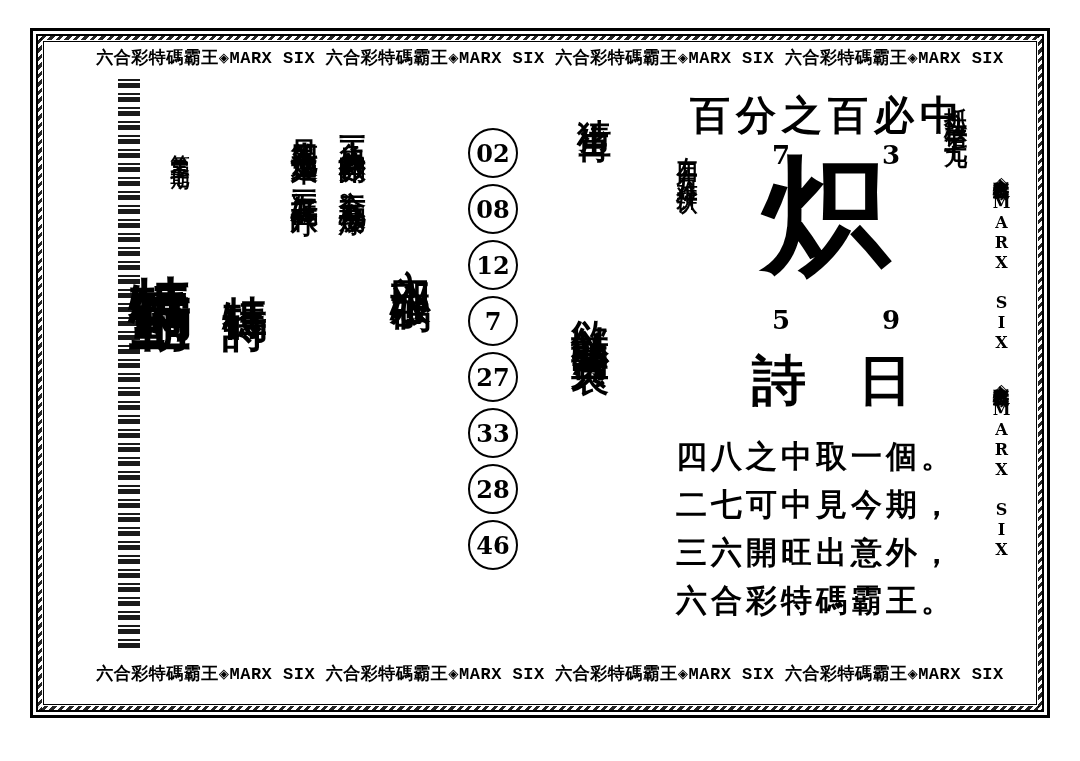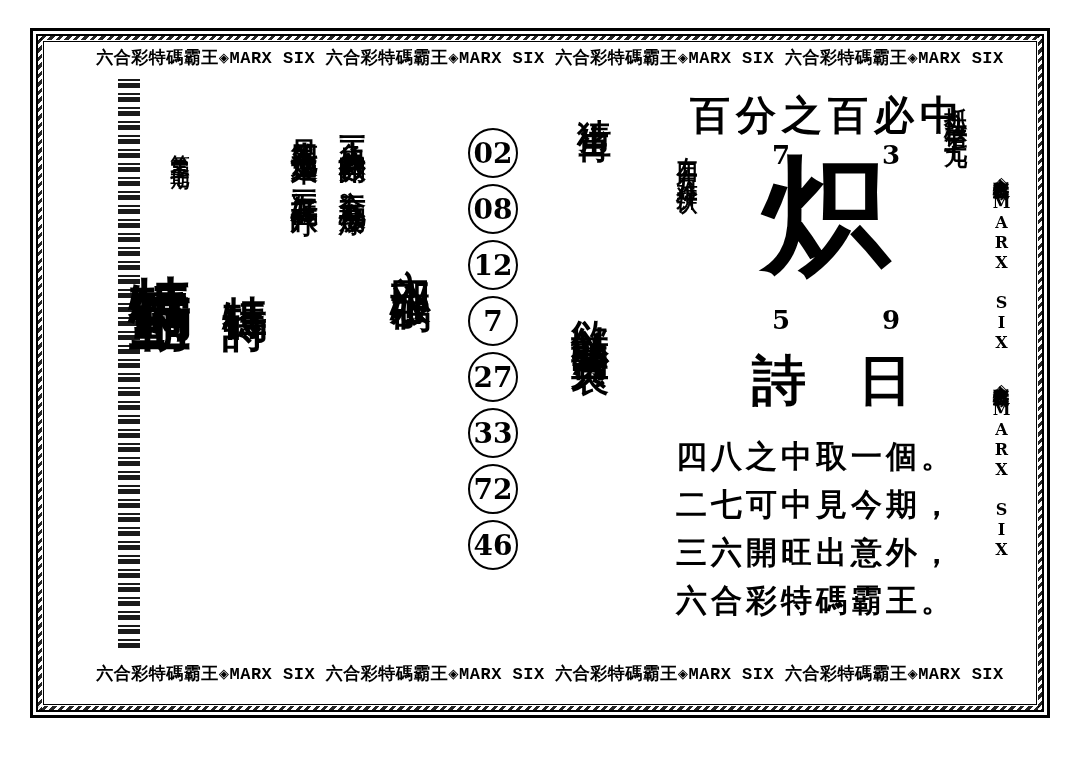--- a/index.html
+++ b/index.html
@@ -189,21 +189,21 @@
     display: flex;
     flex-direction: column;
     gap: 6px;
     align-items: center;
   }
   .num {
     width: 46px;
     height: 46px;
     border: 2px solid #000;
     border-radius: 50%;
-    font-size: 28px;
+    font-size: 24px;
     font-weight: 700;
     display: flex;
     align-items: center;
     justify-content: center;
     font-family: "DejaVu Serif", serif;
   }
 
   
   .guess-title {
     top: 92px;
@@ -327,21 +327,21 @@
 
   <div class="vtext inner-title">內部心水碼</div>
 
   <div class="numbers">
     <div class="num">02</div>
     <div class="num">08</div>
     <div class="num">12</div>
     <div class="num">7</div>
     <div class="num">27</div>
     <div class="num">33</div>
-    <div class="num">72</div>
+    <div class="num">28</div>
     <div class="num">46</div>
   </div>
 
   <div class="vtext guess-title">猜生肖：</div>
   <div class="vtext guess-line">欲以菲薄明其衷</div>
 
   <div class="headline">百分之百必中</div>
   <div class="vtext side-note">左四右八难辨认</div>
 
   <div class="corner-num n7">7</div>

